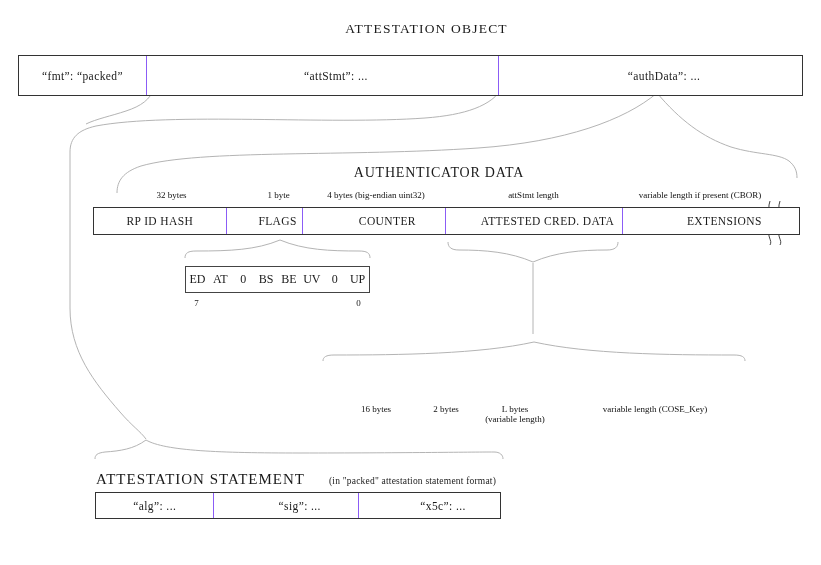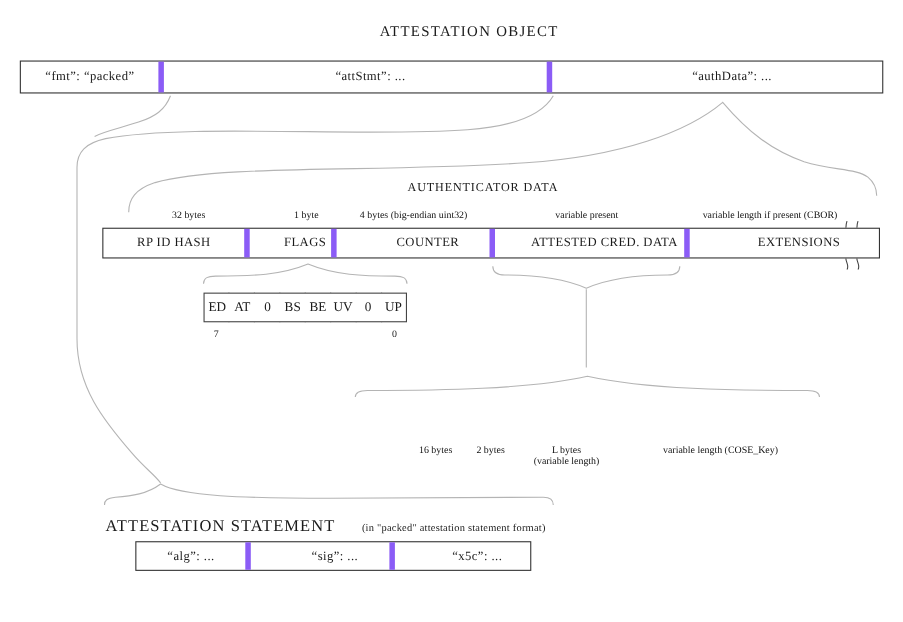--- a/index.html
+++ b/index.html
@@ -7,30 +7,30 @@
     position:relative;width:821px;height:565px;background:#ffffff;
     font-family:"Liberation Serif","DejaVu Serif",serif;color:#1a1a1a;
     overflow:hidden;
   }
   .abs{position:absolute;}
   .title{
     left:0;top:21px;width:821px;text-align:center;
     font-size:13.5px;letter-spacing:1.2px;padding-left:16px;
   }
   .heading{
-    font-size:11px;letter-spacing:0.8px;text-align:center;
+    font-size:14px;letter-spacing:0.8px;text-align:center;
   }
   .boxrow{
     display:flex;border:1px solid #333;box-sizing:border-box;background:#fff;
   }
   .boxrow .cell{
     display:flex;align-items:center;justify-content:center;
     font-size:11.5px;letter-spacing:0.4px;white-space:nowrap;overflow:hidden;
   }
-  .boxrow .cell + .cell{border-left:5px solid #8b5cf6;padding-left:27px;}
+  .boxrow .cell + .cell{border-left:1px solid #8b5cf6;padding-left:27px;}
   .sizelabel{
     font-size:9px;text-align:center;color:#111;line-height:10px;white-space:nowrap;
   }
   .bitbox{
     display:flex;border:1px solid #444;box-sizing:border-box;background:#fff;
   }
   .bitbox .bit{
     flex:1;display:flex;align-items:center;justify-content:center;
     font-size:12px;
   }
@@ -75,32 +75,32 @@
 
     <g>
       <rect x="770.5" y="202" width="9" height="41" fill="#ffffff" stroke="none"></rect>
       <path d="M770,201 C766,212 774,219 770,228 C766,237 773,240 770,245" stroke="#444" stroke-width="1"></path>
       <path d="M780,201 C776,212 784,219 780,228 C776,237 783,240 780,245" stroke="#444" stroke-width="1"></path>
     </g>
   </svg>
 
   <div class="abs title">ATTESTATION OBJECT</div>
 
-  <div class="abs boxrow" style="left:18px;top:55px;width:785px;height:30px;">
+  <div class="abs boxrow" style="left:18px;top:55px;width:785px;height:41px;">
     <div class="cell" style="flex:137;">“fmt”: “packed”</div>
     <div class="cell" style="flex:350;">“attStmt”: ...</div>
     <div class="cell" style="flex:298;">“authData”: ...</div>
   </div>
 
   <div class="abs heading" style="left:299px;top:165px;width:280px;">AUTHENTICATOR DATA</div>
 
   <div class="abs sizelabel" style="left:93px;top:190px;width:157px;">32 bytes</div>
   <div class="abs sizelabel" style="left:250px;top:190px;width:57px;">1 byte</div>
   <div class="abs sizelabel" style="left:307px;top:190px;width:138px;">4 bytes (big-endian uint32)</div>
-  <div class="abs sizelabel" style="left:445px;top:190px;width:177px;">variable present</div>
+  <div class="abs sizelabel" style="left:445px;top:190px;width:177px;">attStmt length</div>
   <div class="abs sizelabel" style="left:600px;top:190px;width:200px;">variable length if present (CBOR)</div>
 
   <div class="abs boxrow" style="left:93px;top:207px;width:707px;height:28px;">
     <div class="cell" style="flex:157;">RP ID HASH</div>
     <div class="cell" style="flex:57;">FLAGS</div>
     <div class="cell" style="flex:138;">COUNTER</div>
     <div class="cell" style="flex:177;">ATTESTED CRED. DATA</div>
     <div class="cell" style="flex:178;">EXTENSIONS</div>
   </div>
 
@@ -111,32 +111,32 @@
     <div class="bit">BS</div>
     <div class="bit">BE</div>
     <div class="bit">UV</div>
     <div class="bit">0</div>
     <div class="bit">UP</div>
   </div>
   <div class="abs bitindex" style="left:185px;top:298px;width:23px;">7</div>
   <div class="abs bitindex" style="left:347px;top:298px;width:23px;">0</div>
 
 
-  <div class="abs sizelabel" style="left:342px;top:404px;width:108px;">16 bytes</div>
+  <div class="abs sizelabel" style="left:322px;top:404px;width:108px;">16 bytes</div>
   <div class="abs sizelabel" style="left:410px;top:404px;width:72px;">2 bytes</div>
   <div class="abs sizelabel" style="left:455px;top:404px;width:120px;">
     <span>L bytes</span><br>
     <span>(variable length)</span>
   </div>
   <div class="abs sizelabel" style="left:560px;top:404px;width:190px;">variable length (COSE_Key)</div>
 
   <div class="abs as-head" style="left:96px;top:471px;">
     <span class="main">ATTESTATION STATEMENT</span>
     <span class="sub">(in "packed" attestation statement format)</span>
   </div>
 
-  <div class="abs boxrow" style="left:95px;top:492px;width:360px;height:27px;margin-left:28px;">
+  <div class="abs boxrow" style="left:95px;top:492px;width:406px;height:27px;">
     <div class="cell" style="flex:137;">“alg”: ...</div>
     <div class="cell" style="flex:136;">“sig”: ...</div>
     <div class="cell" style="flex:133;">“x5c”: ...</div>
   </div>
 
 </div>
 
 </body></html>

